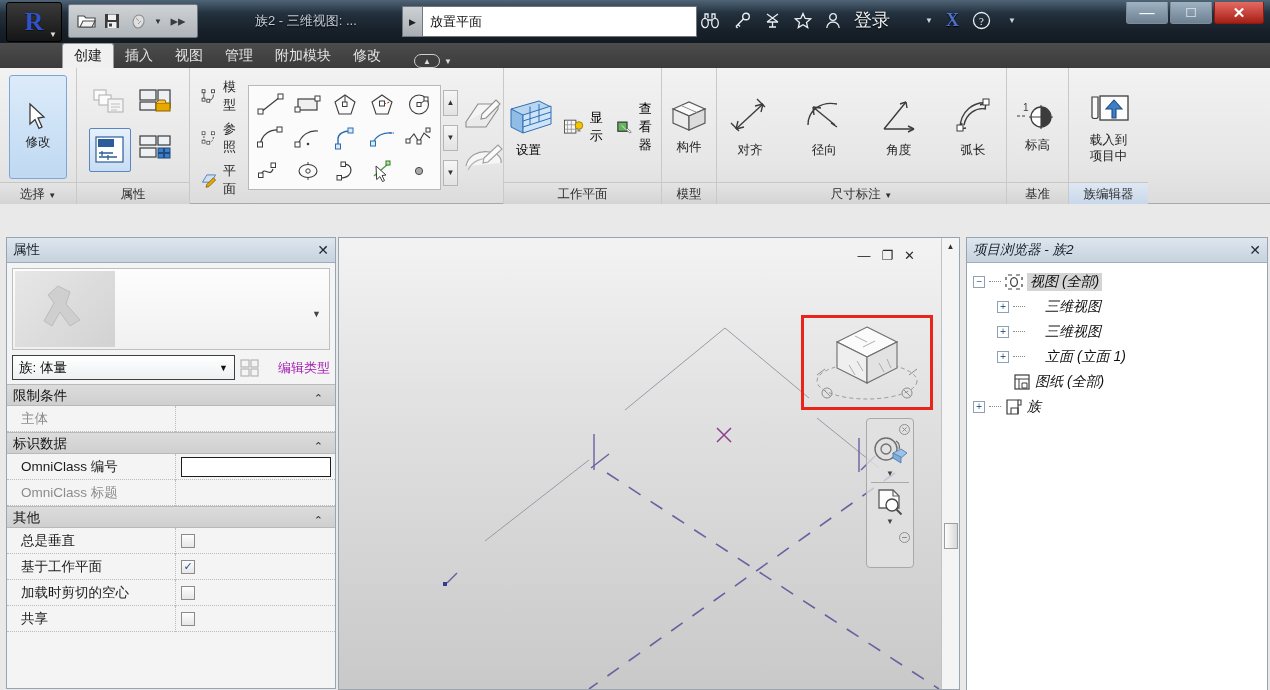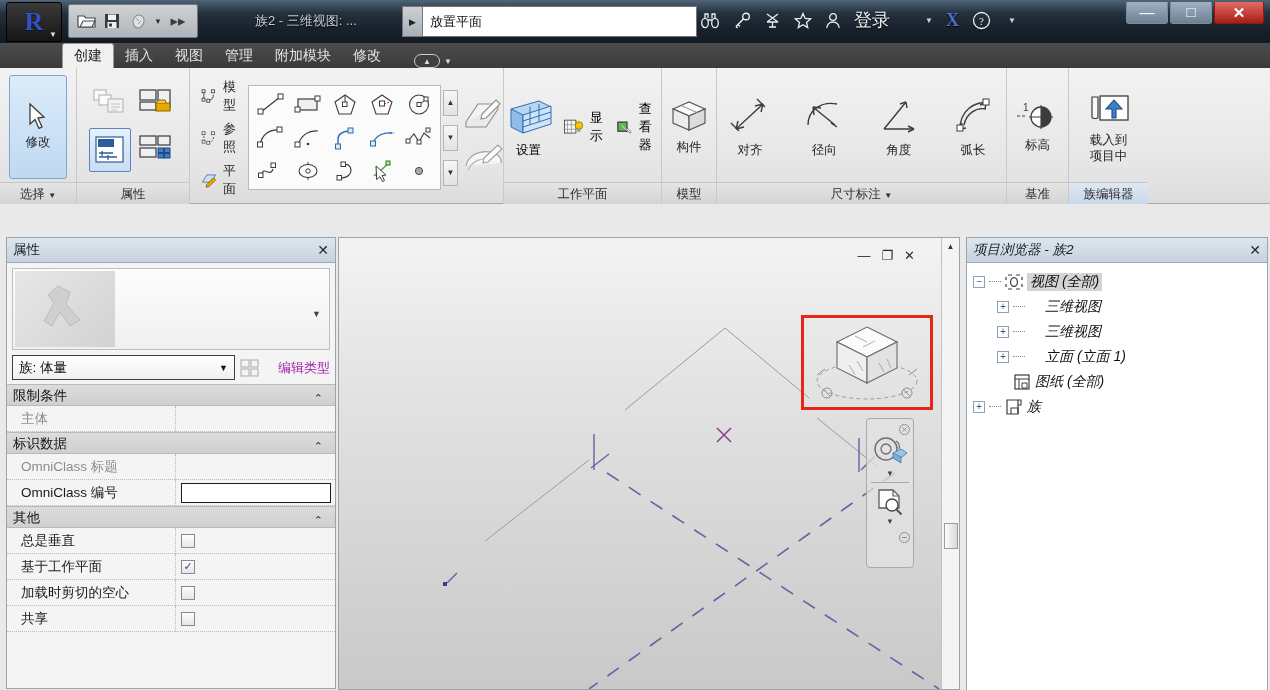--- a/index.html
+++ b/index.html
@@ -804,28 +804,28 @@
     <div class="prow">
       <span class="k dim">主体</span>
       <span class="v"></span>
     </div>
 
     <div class="sec-head">
       <span>标识数据</span>
       <span class="chev">⌃</span>
     </div>
     <div class="prow">
-      <span class="k dim">OmniClass 标题</span>
-      <span class="v"></span>
-    </div>
-    <div class="prow">
       <span class="k">OmniClass 编号</span>
       <span class="v">
         <span class="txtin"></span>
       </span>
+    </div>
+    <div class="prow">
+      <span class="k dim">OmniClass 标题</span>
+      <span class="v"></span>
     </div>
 
     <div class="sec-head">
       <span>其他</span>
       <span class="chev">⌃</span>
     </div>
     <div class="prow">
       <span class="k">总是垂直</span>
       <span class="v">
         <span class="cbx"></span>

